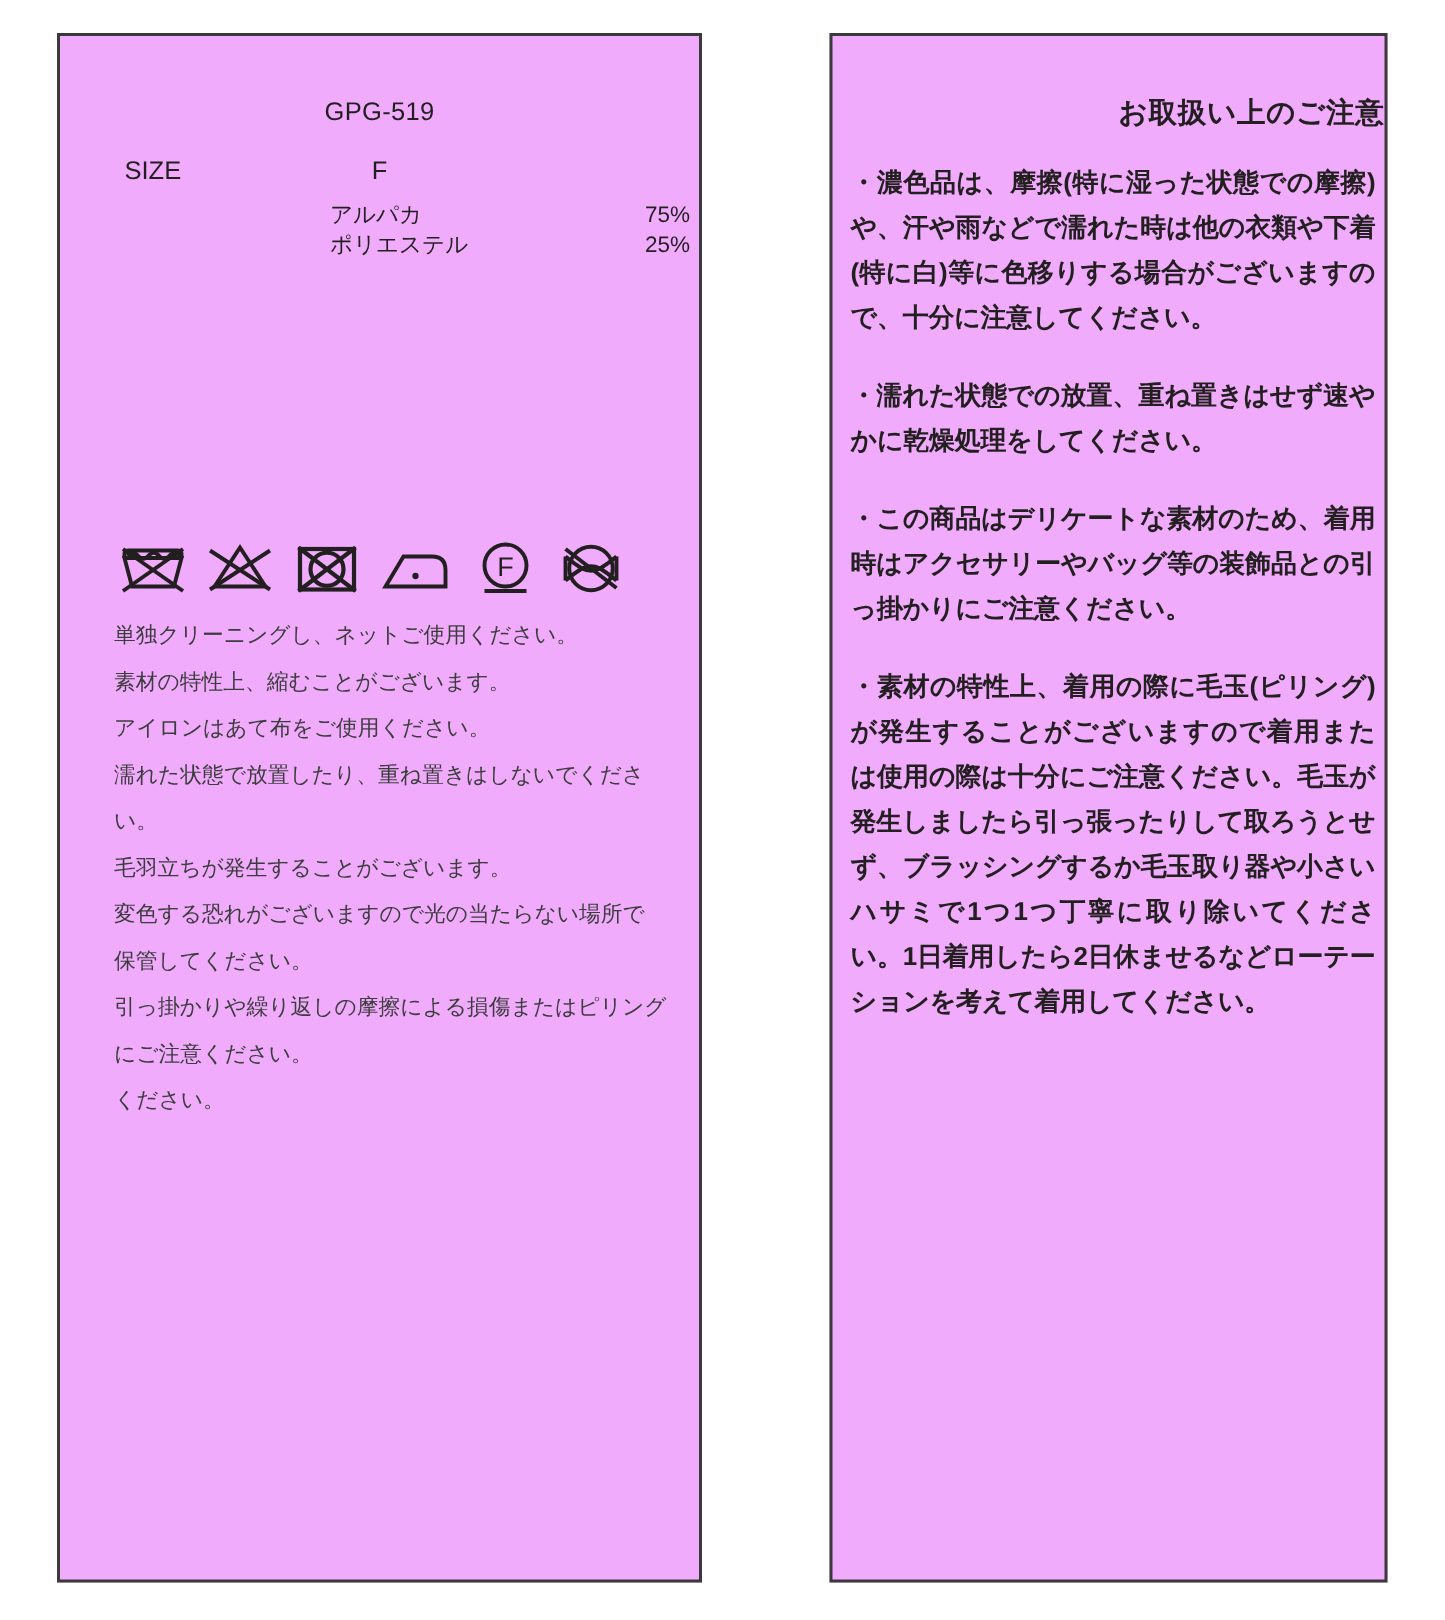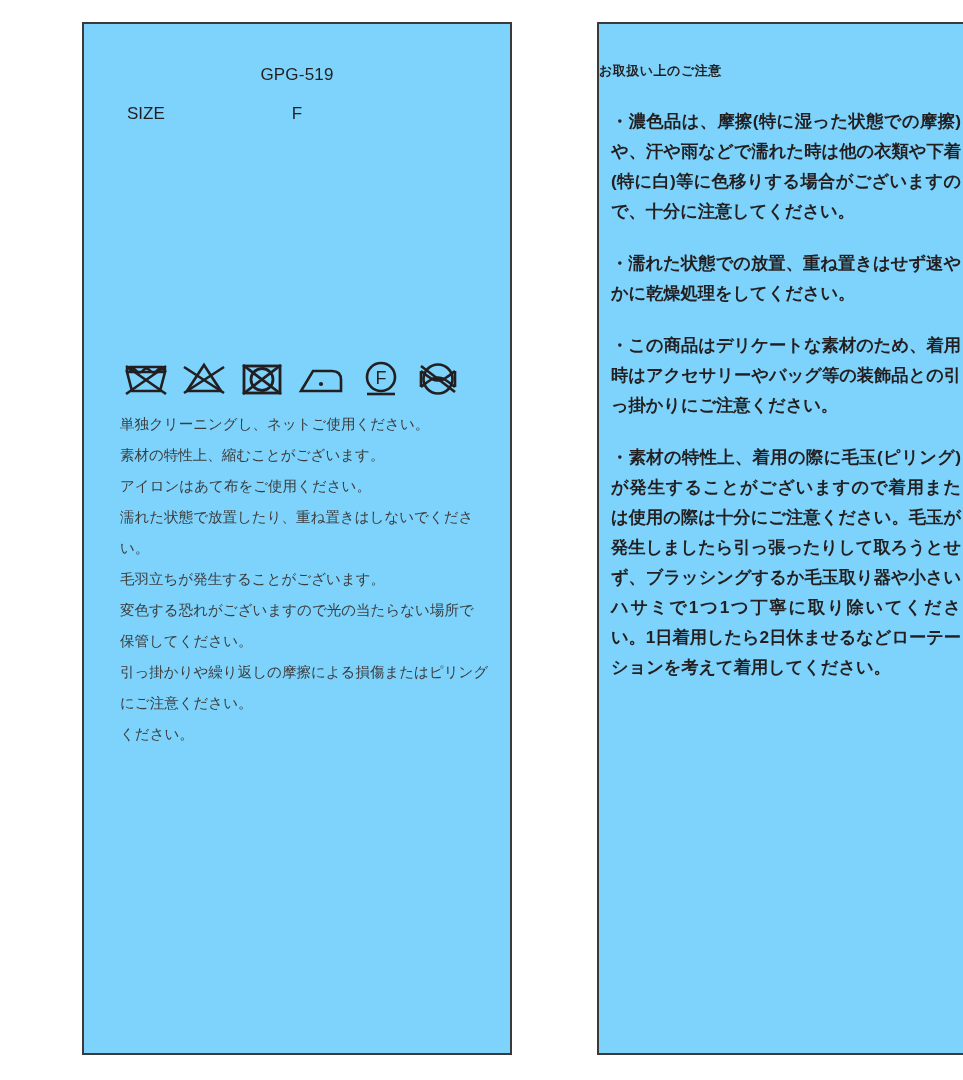--- a/index.html
+++ b/index.html
@@ -13,22 +13,21 @@
     position: relative;
     font-family: "Liberation Sans", "DejaVu Sans", sans-serif;
     color: #231f20;
     overflow: hidden;
   }
 
   .label-panel {
     position: absolute;
     box-sizing: border-box;
     border: 2px solid #3a3a3a;
-    background: #7dd3fc;
-    margin-left: 44px;
+    background: #f0abfc;
   }
 
   
   #panel-left {
     left: 38px;
     top: 22px;
     width: 430px;
     height: 1033px;
   }
 
@@ -126,22 +125,22 @@
     top: 22px;
     width: 372px;
     height: 1033px;
   }
 
   .notice-title {
     position: absolute;
     top: 38px;
     left: 0;
     right: 0;
-    text-align: left;
-    font-size: 13px;
+    text-align: right;
+    font-size: 19px;
     font-weight: 700;
     letter-spacing: .5px;
   }
 
   .notice-body {
     position: absolute;
     top: 82px;
     left: 12px;
     width: 350px;
   }
@@ -162,20 +161,30 @@
 <div class="label-panel" id="panel-left">
   <div class="left-inner">
 
     <div class="style-code">GPG-519</div>
 
     <div class="size-row">
       <span class="size-label">SIZE</span>
       <span class="size-value">F</span>
     </div>
 
+    <div class="fabric-table">
+      <div class="fabric-row">
+        <span class="fabric-name">アルパカ</span>
+        <span class="fabric-pct">75%</span>
+      </div>
+      <div class="fabric-row">
+        <span class="fabric-name">ポリエステル</span>
+        <span class="fabric-pct">25%</span>
+      </div>
+    </div>
 
     <div class="symbol-row">
 
       <span>
         <svg width="48" height="40" viewBox="0 0 48 40">
           <g fill="none" stroke="#231f20" stroke-width="2.6">
             <path d="M5 14 L5 11 Q5 9 8 9 L40 9 Q43 9 43 11 L43 14"></path>
             <path d="M5 14 L43 14 L38 33 L10 33 Z"></path>
             <path d="M7 12.5 q3.5 -4 7 0 t7 0 t7 0 t7 0 t7 0"></path>
             <path d="M4 8 L44 36"></path>

